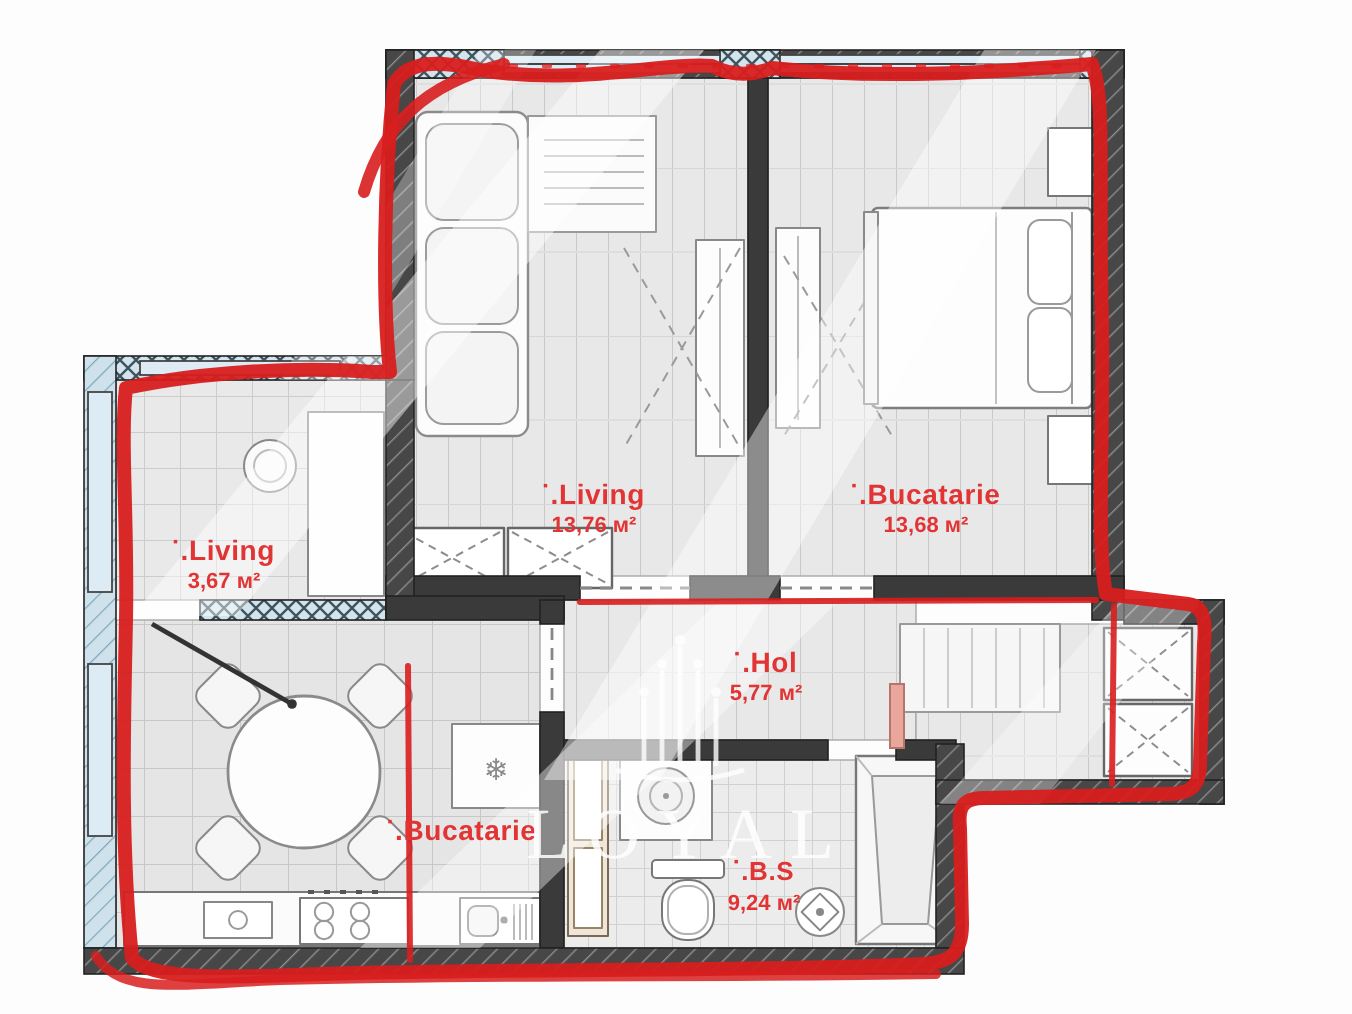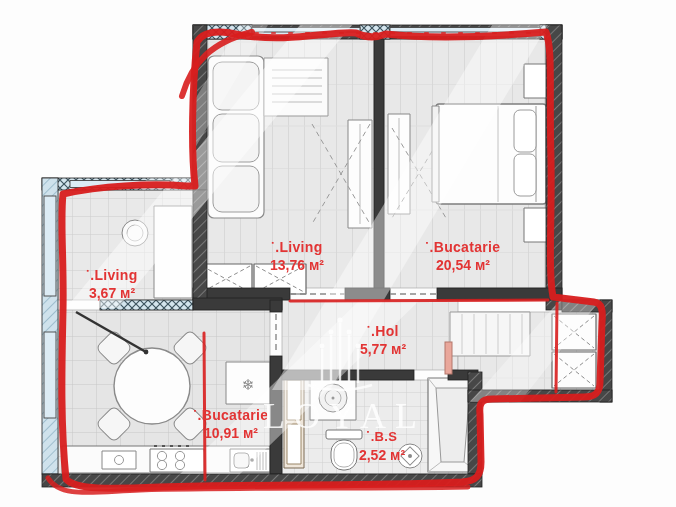--- a/index.html
+++ b/index.html
@@ -3,21 +3,21 @@
 <meta charset="utf-8">
 <style>
   html,body{margin:0;padding:0;background:#ffffff;}
   #stage{position:relative;width:676px;height:507px;background:#fdfdfd;overflow:hidden;
          font-family:"Liberation Sans",sans-serif;}
   #plan-svg{position:absolute;left:0;top:0;}
   .red-stroke{stroke:var(--annotation,#d81e1e);}
   .room-label{position:absolute;transform:translateX(-50%);text-align:center;
               color:var(--label,#e23434);font-weight:bold;line-height:1.3;white-space:nowrap;}
   .rl-name{font-size:14px;letter-spacing:.3px;}
-  .rl-area{font-size:14px;}
+  .rl-area{font-size:11px;}
   .bullet{font-size:7px;vertical-align:7px;margin-right:1px;}
   .small .rl-name{font-size:13px;}
   .watermark{position:absolute;left:340px;top:315px;transform:translateX(-50%);
              text-align:center;pointer-events:none;}
   .wm-text{font-family:"Liberation Serif",serif;font-size:36px;letter-spacing:9px;
            color:var(--watermark,#ffffff);opacity:.85;margin-top:-2px;text-indent:9px;}
   .wm-crown{opacity:.8;}
 </style>
 </head>
 <body>
@@ -276,37 +276,36 @@
     <path class="red-stroke" stroke-width="2.2" opacity=".75" stroke-dasharray="3 14" d="M 255,33 L 535,33"></path>
   </g>
 </svg>
 
   <div class="room-label" style="left:297px;top:238px">
     <div class="rl-name"><span class="bullet">▪</span><span>.Living</span></div>
     <div class="rl-area">13,76 м²</div>
   </div>
   <div class="room-label" style="left:463px;top:238px">
     <div class="rl-name"><span class="bullet">▪</span><span>.Bucatarie</span></div>
-    <div class="rl-area">20,54 м²</div>
+    <div class="rl-area">13,68 м²</div>
   </div>
   <div class="room-label" style="left:112px;top:266px">
     <div class="rl-name"><span class="bullet">▪</span><span>.Living</span></div>
     <div class="rl-area">3,67 м²</div>
   </div>
   <div class="room-label" style="left:383px;top:322px">
     <div class="rl-name"><span class="bullet">▪</span><span>.Hol</span></div>
     <div class="rl-area">5,77 м²</div>
   </div>
   <div class="room-label" style="left:231px;top:406px">
     <div class="rl-name"><span class="bullet">▪</span><span>.Bucatarie</span></div>
-    <div class="rl-area">10,91 м²</div>
   </div>
   <div class="room-label small" style="left:382px;top:427px">
     <div class="rl-name"><span class="bullet">▪</span><span>.B.S</span></div>
-    <div class="rl-area">2,52 м²</div>
+    <div class="rl-area">9,24 м²</div>
   </div>
 
   <div class="watermark">
     <svg class="wm-crown" width="140" height="78" viewBox="0 0 140 78">
       <g stroke="#ffffff" stroke-width="2.4" fill="none">
         <line x1="52" y1="68" x2="52" y2="34"></line>
         <line x1="61" y1="68" x2="61" y2="20"></line>
         <line x1="70" y1="68" x2="70" y2="8"></line>
         <line x1="79" y1="68" x2="79" y2="20"></line>
         <line x1="88" y1="68" x2="88" y2="34"></line>

